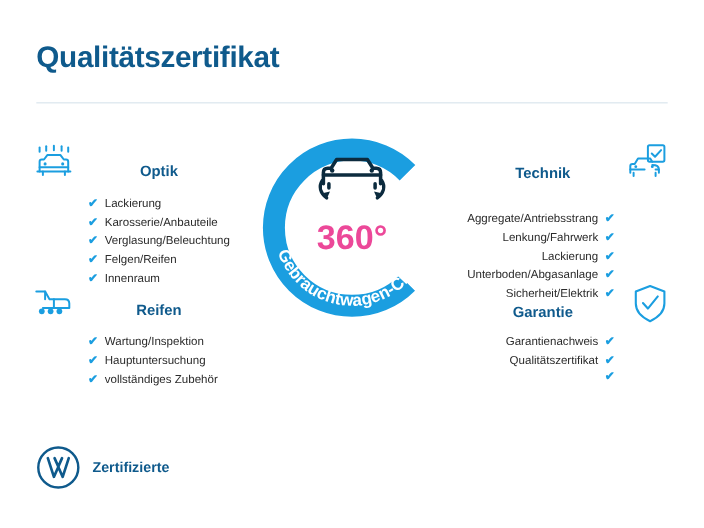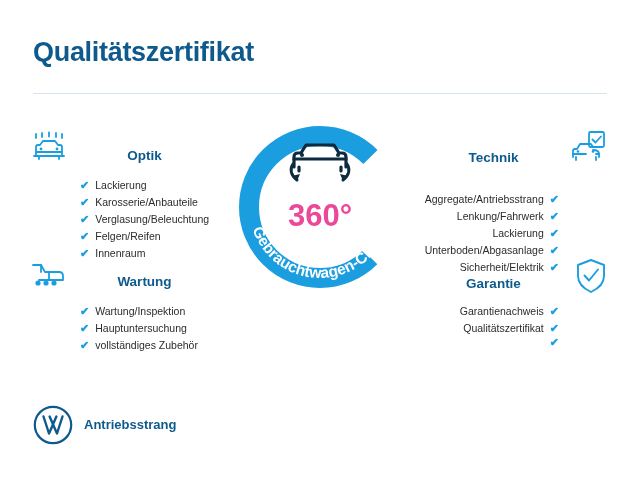--- a/index.html
+++ b/index.html
@@ -225,21 +225,21 @@
       </g>
     </svg>
   </div>
 
   <div class="sec sec-optik">
     <span class="sec-label">Optik</span>
     <span class="sec-rule"></span>
   </div>
 
   <div class="sec sec-wartung">
-    <span class="sec-label">Wartung</span>
+    <span class="sec-label">Reifen</span>
     <span class="sec-rule"></span>
   </div>
 
   <div class="sec sec-technik">
     <span class="sec-rule"></span>
     <span class="sec-label">Technik</span>
   </div>
 
   <div class="sec sec-garantie">
     <span class="sec-rule"></span>
@@ -355,17 +355,17 @@
     <div class="vw-mark">
       <svg viewBox="0 0 40 40" width="40" height="40" aria-hidden="true">
         <circle cx="20" cy="20" r="18.2" fill="none" stroke="#0f5a8c" stroke-width="2.2"></circle>
         <g fill="none" stroke="#0f5a8c" stroke-width="2.4" stroke-linejoin="round" stroke-linecap="round">
           <path d="M10.5 11.5 L16 28.5 L20 19.5 L24 28.5 L29.5 11.5"></path>
           <path d="M16.6 11.5 L20 19.2 L23.4 11.5"></path>
         </g>
       </svg>
     </div>
     <div class="footer-text">
-      <div>Antriebsstrang</div>
+      <div>Zertifizierte</div>
     </div>
   </div>
 
 </div>
 
 </body></html>

